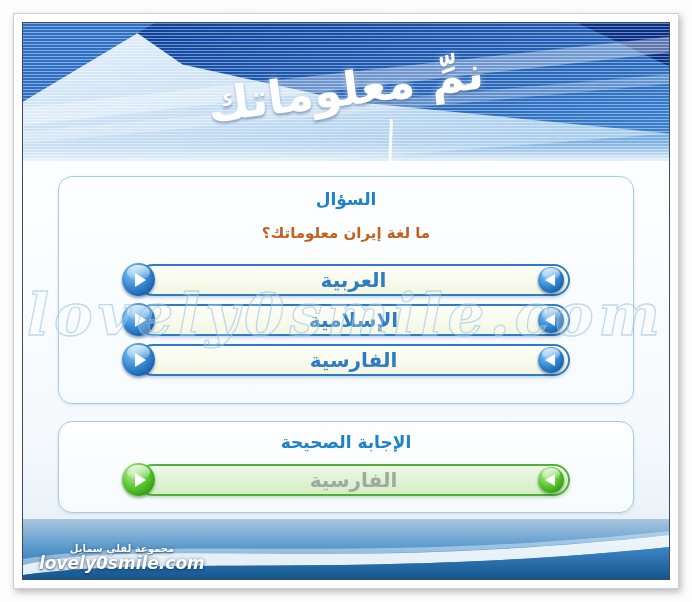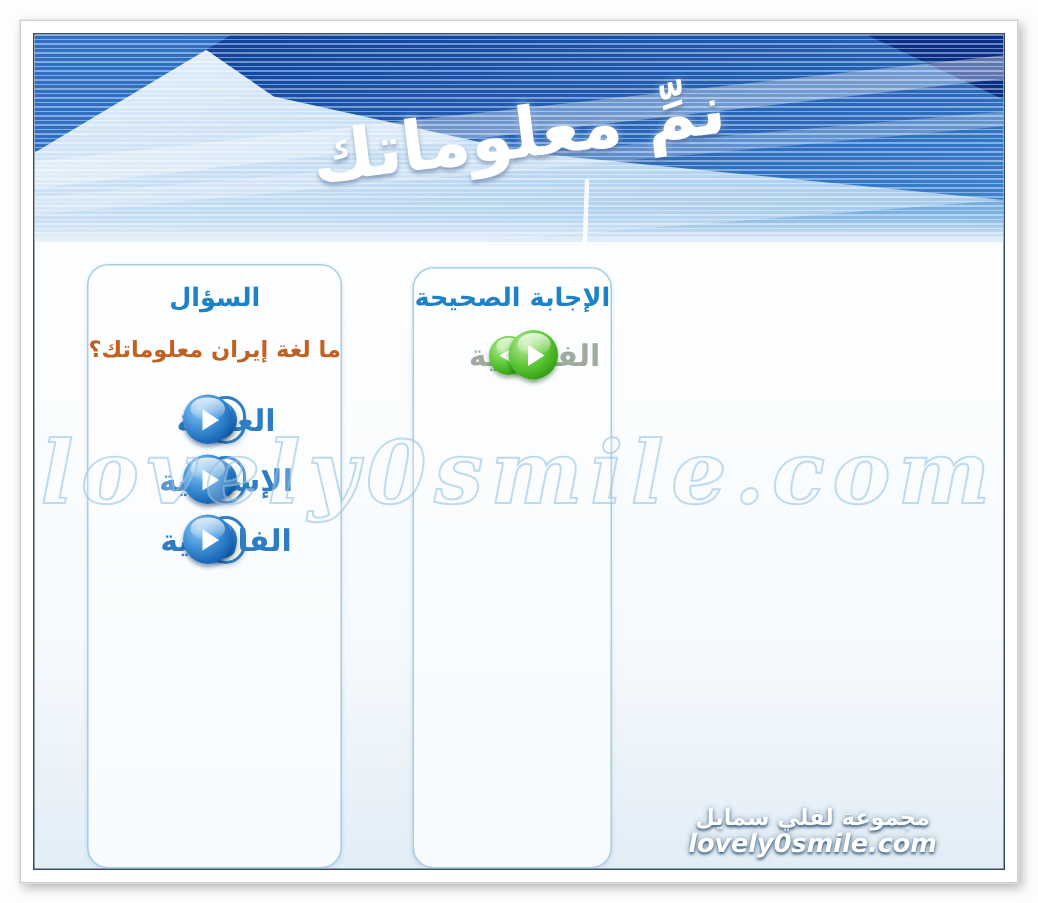--- a/index.html
+++ b/index.html
@@ -49,31 +49,31 @@
   }
   .logo-tail {
     position: absolute; left: 366px; top: 96px;
     width: 3px; height: 52px;
     background: rgba(255,255,255,.9);
     border-radius: 2px;
     transform: rotate(2deg);
   }
 
   
-  .main { flex: 1; position: relative; display: flex; flex-direction: row; }
+  .main { flex: 1; position: relative; display: flex; flex-direction: column; }
   .panel {
     margin: 15px 35px 0;
     border: 1px solid #a6cce6;
     border-radius: 14px;
     background: linear-gradient(180deg,#fdfeff 0%,#f7fbfe 100%);
     box-shadow: 0 1px 3px rgba(110,160,205,.25);
     position: relative; z-index: 1;
   }
   .panel-question { padding: 12px 0 26px; }
-  .panel-answer   { margin-top: 17px; padding: 10px 0 15px; margin-left: 12px; }
+  .panel-answer   { margin-top: 17px; padding: 10px 0 15px; }
   .section-title {
     text-align: center; direction: rtl;
     font-size: 17px; font-weight: bold;
     color: var(--section-title, #1e82c8);
   }
   .question-text {
     margin-top: 15px;
     text-align: center; direction: rtl;
     font-size: 15px; font-weight: bold;
     color: var(--question-text, #c2611f);
@@ -147,21 +147,21 @@
   
   .footer { position: relative; height: 60px; flex: none; margin-top: auto; }
   .footer svg { position: absolute; inset: 0; width: 100%; height: 100%; }
   .footer-text {
     position: absolute; left: 16px; bottom: 5px;
     text-align: center; z-index: 2;
     color: #ffffff;
     text-shadow: 0 1px 2px rgba(10,50,90,.75), 0 0 4px rgba(10,50,90,.4);
     line-height: 1.15;
   }
-  .footer-group { direction: rtl; font-size: 15px; font-weight: bold; }
+  .footer-group { direction: rtl; font-size: 10px; font-weight: bold; }
   .footer-site  { font-size: 17px; font-weight: bold; font-style: italic; }
 </style>
 </head>
 <body>
 
 <div class="card">
   <div class="content">
 
     <div class="header">
       <svg viewBox="0 0 648 140" preserveAspectRatio="none">

